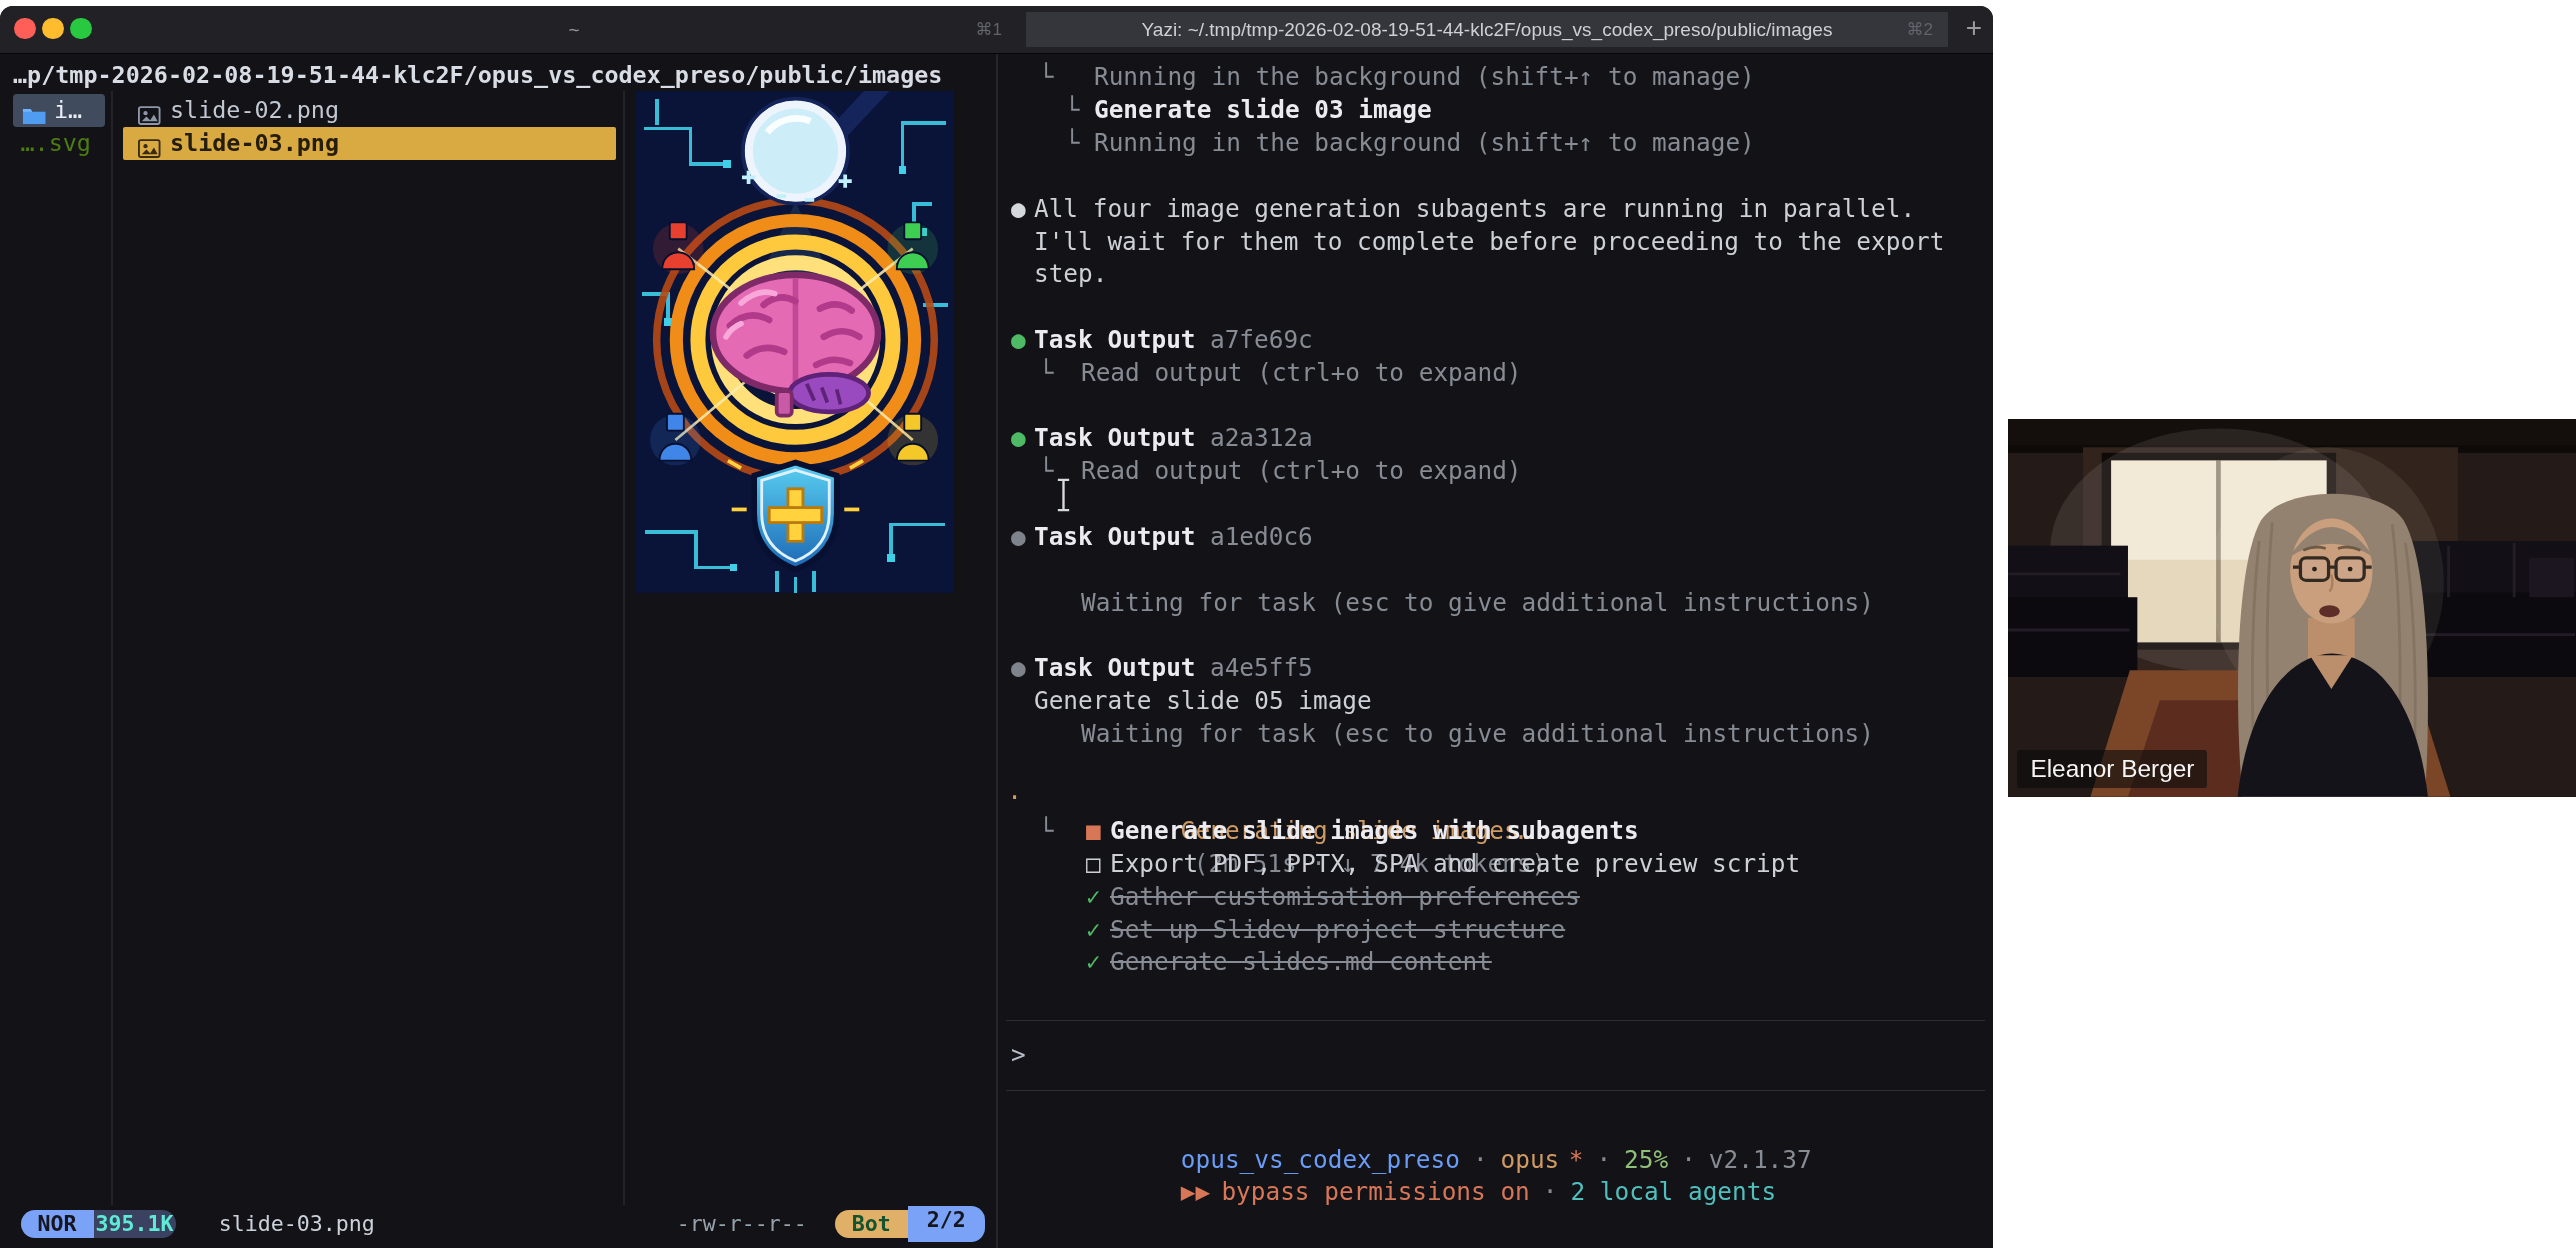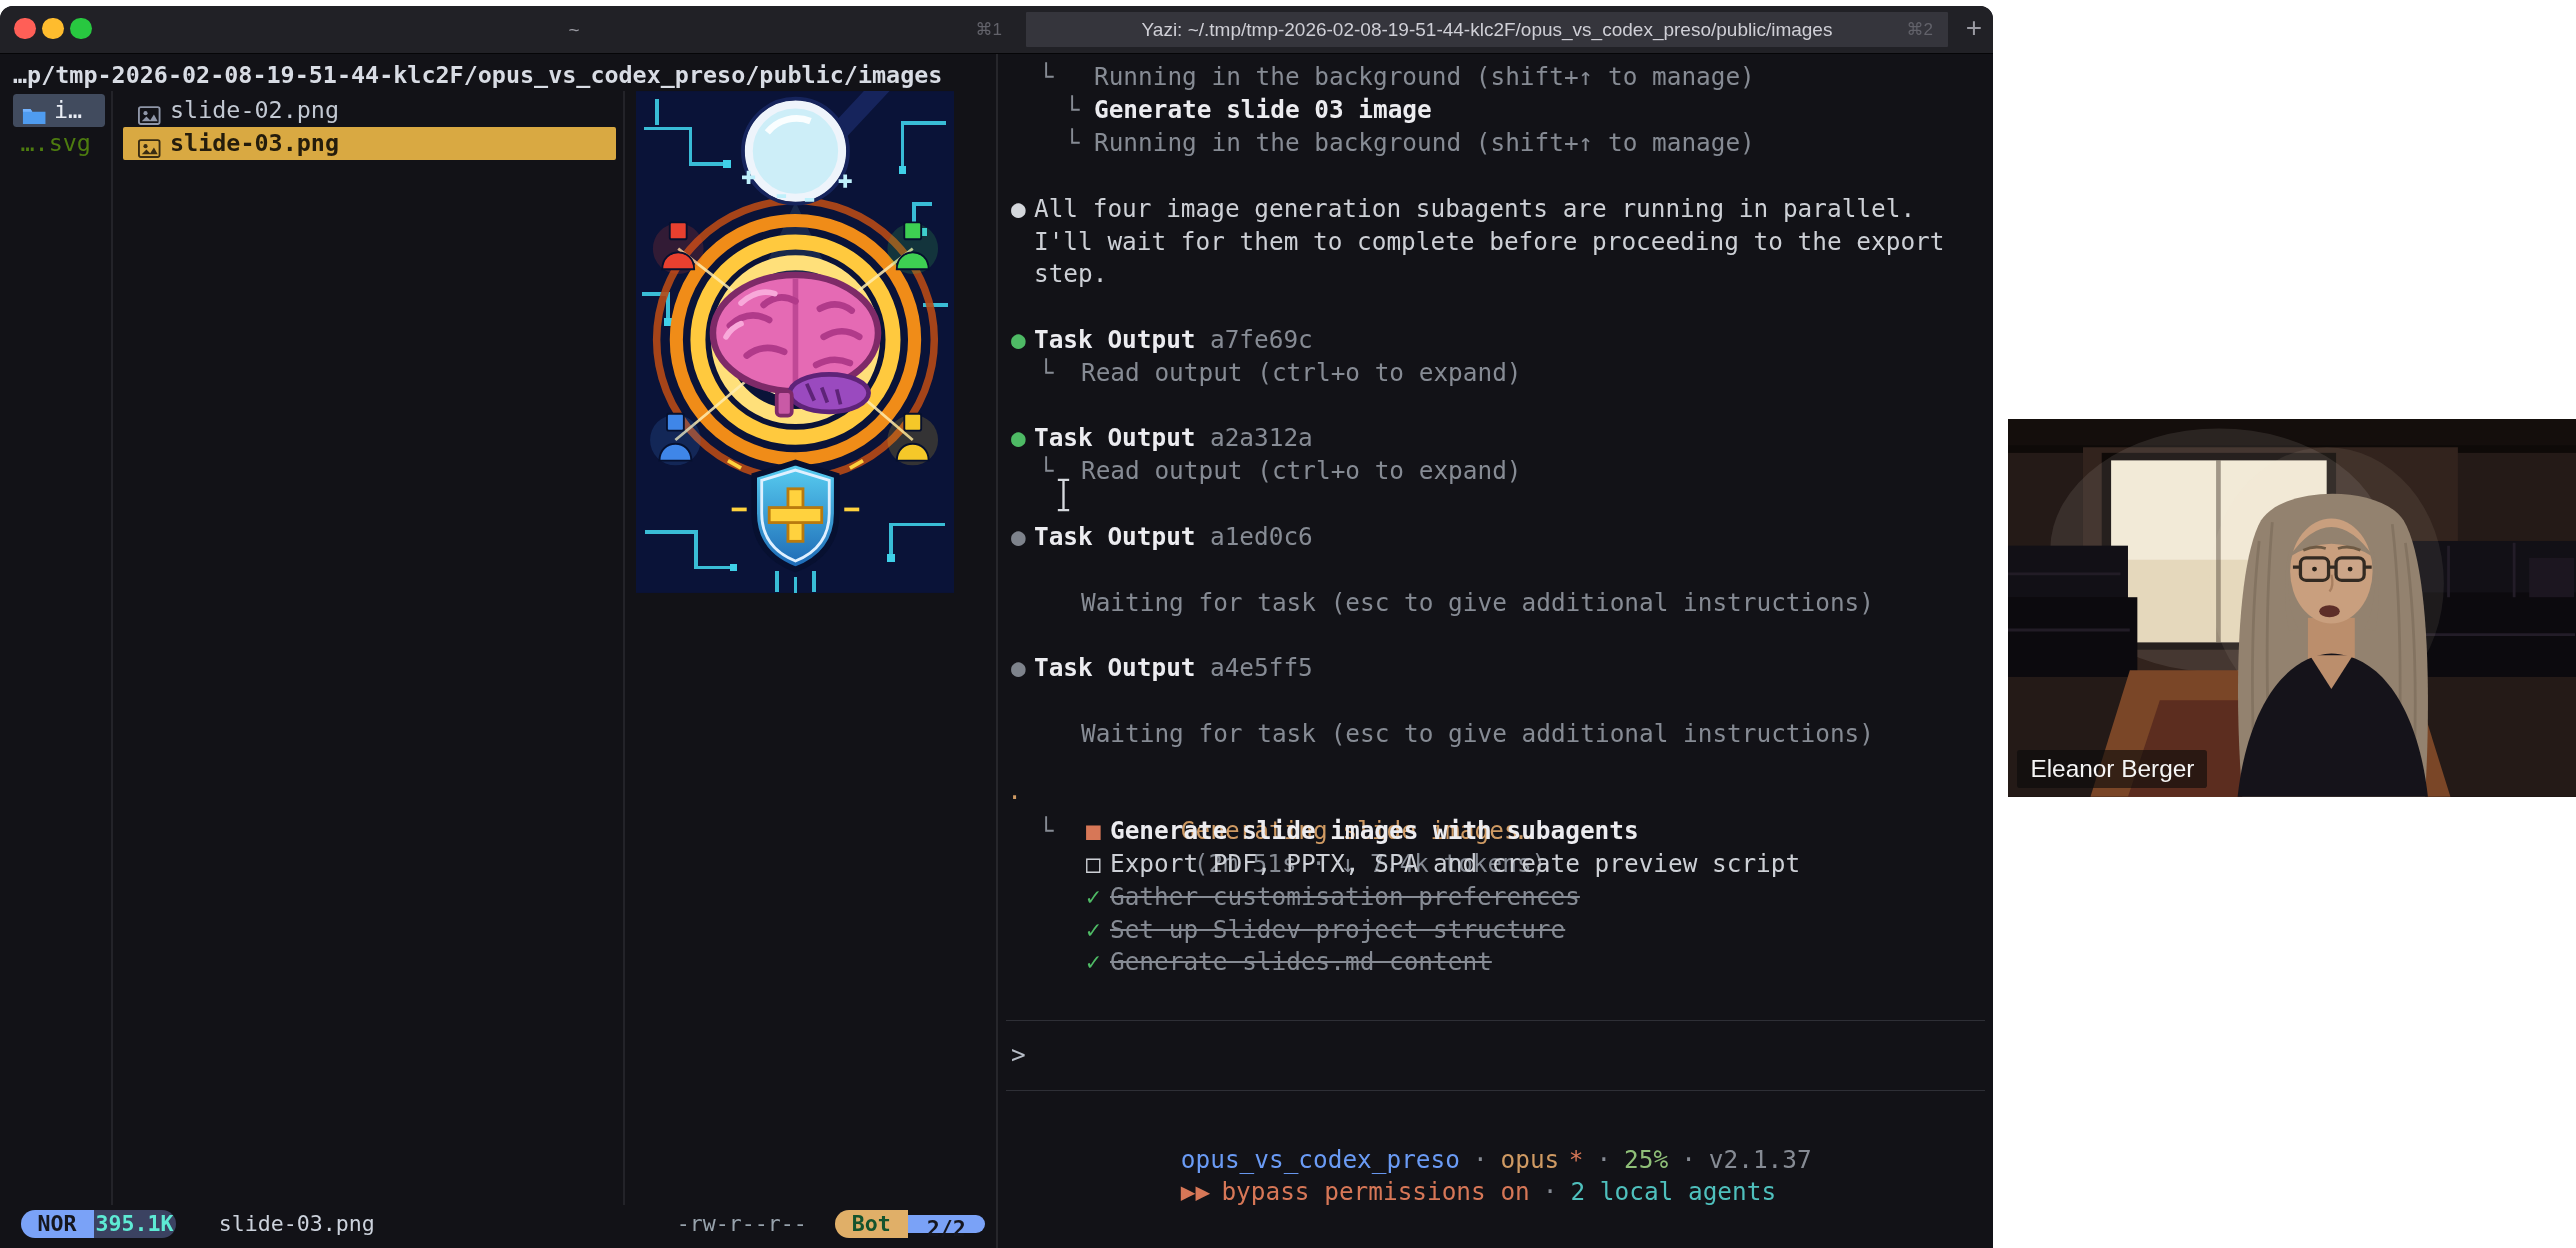--- a/index.html
+++ b/index.html
@@ -45,21 +45,21 @@
   .statusbar{position:absolute;left:0;top:1156px;width:996px;height:28px;display:flex;align-items:center;
              font-size:21.6px;font-weight:bold}
   .sb-mode{margin-left:20.6px;background:#7aa2f7;color:#15161e;border-radius:14px 0 0 14px;
            padding:0 17px;height:28px;line-height:28px}
   .sb-size{background:#3b4261;color:#5eead4;border-radius:0 14px 14px 0;padding:0 2px;height:28px;line-height:28px}
   .sb-name{margin-left:43px;color:#ccd2dc;font-weight:normal}
   .sb-sp{flex:1}
   .sb-perm{color:#97a2ac;font-weight:normal}
   .sb-pos{margin-left:28px;background:#e0af68;color:#14532d;border-radius:14px 0 0 14px;
           padding:0 17px;height:28px;line-height:28px}
-  .sb-count{background:#7aa2f7;color:#15161e;border-radius:0 14px 14px 0;padding:0 19px;height:18px;
+  .sb-count{background:#7aa2f7;color:#15161e;border-radius:0 14px 14px 0;padding:0 19px;height:36px;
             line-height:28px;margin-right:11.2px}
 
   
   .claude{position:absolute;left:997px;top:48px;width:996px;height:1195px}
   .cl{position:absolute;left:0;width:100%;height:33px;line-height:33px;font-size:24.4px;white-space:pre}
   .at{position:absolute;top:0}
   .dim{color:#868b94}
   .txt{color:#cdd0d6}
   .b{color:#ececf0;font-weight:bold}
   .grn{color:#4eba65}
@@ -330,20 +330,23 @@
         <span class="at dim" style="left:213px">a1ed0c6</span>
       </div>
       <div class="cl" style="top:532px">
         <span class="at dim" style="left:84px">Waiting for task (esc to give additional instructions)</span>
       </div>
 
       <div class="cl" style="top:597px">
         <span class="at dimb" style="left:14px">●</span>
         <span class="at b" style="left:37px">Task Output</span>
         <span class="at dim" style="left:213px">a4e5ff5</span>
+      </div>
+      <div class="cl" style="top:630px">
+        <span class="at txt" style="left:37px">Generate slide 05 image</span>
       </div>
       <div class="cl" style="top:663px">
         <span class="at dim" style="left:84px">Waiting for task (esc to give additional instructions)</span>
       </div>
 
       <div class="cl" style="top:727px">
         <span class="at tan" style="left:10.3px">·</span>
         <span class="at" style="left:37px">
           <span class="tan">Generating slide images…</span>
           <span class="dim metagap">(2m 51s · ↓ 7.4k tokens)</span>

